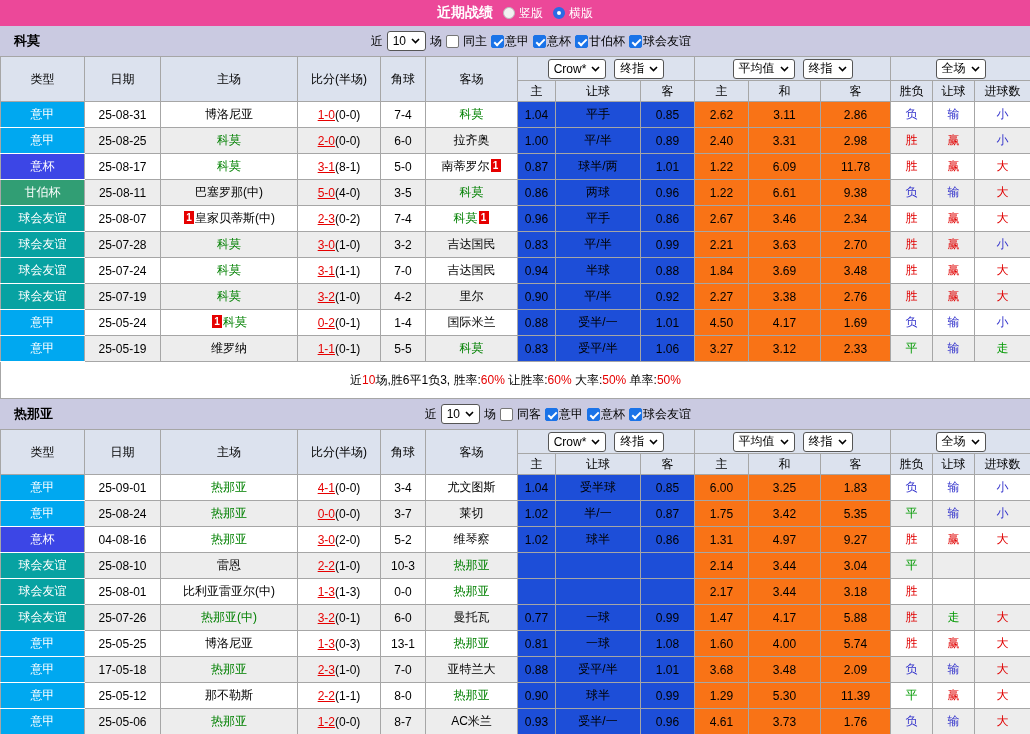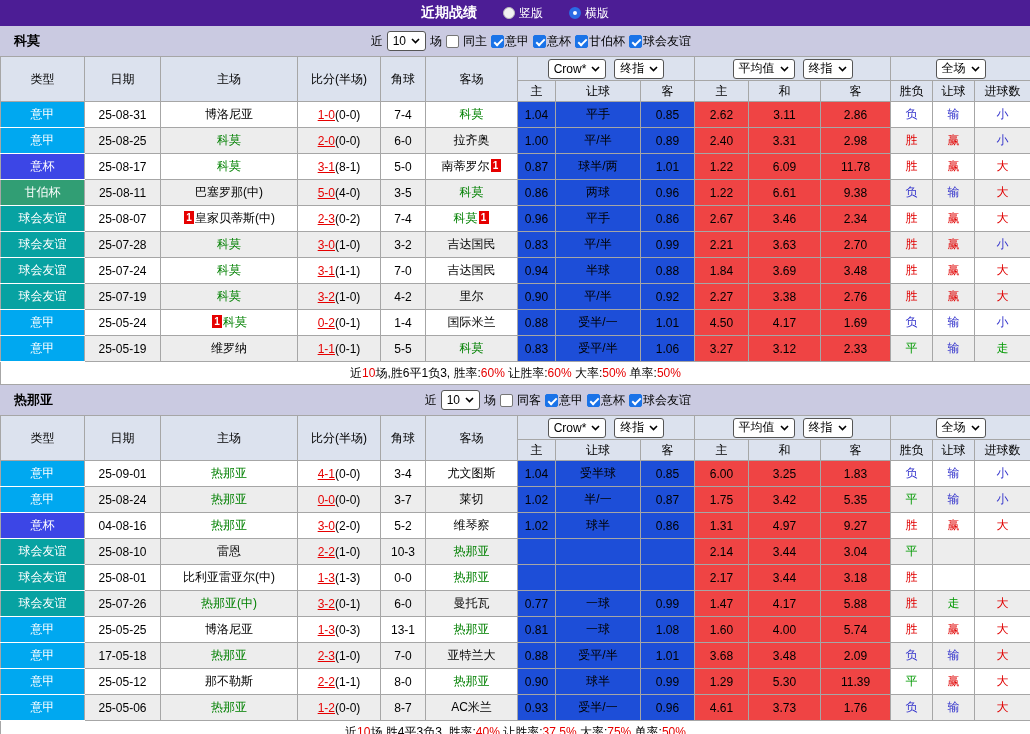--- a/index.html
+++ b/index.html
@@ -4,22 +4,22 @@
 <style>
   * { box-sizing: border-box; }
   html,body { margin:0; padding:0; background:#fff; }
   body {
     width:1030px;
     font-family:"Liberation Sans","DejaVu Sans",sans-serif;
     font-size:12px; color:#000;
   }
   
   .titlebar {
-    height:26px; background:#4c1d95; display:flex; align-items:center;
-    justify-content:center; gap:26px; color:#fff;
+    height:26px; background:#ec4899; display:flex; align-items:center;
+    justify-content:center; gap:10px; color:#fff;
   }
   .titlebar .ttl { font-size:14px; font-weight:bold; }
   .radio-wrap { display:flex; align-items:center; gap:4px; cursor:pointer; }
   .radio { width:12px; height:12px; border-radius:50%; display:inline-block; }
   .radio.off { background:#f2f2f2; border:1px solid #bbb; }
   .radio.on  { background:#fff; border:4px solid #2B6BE4; }
   
   .secbar {
     height:30px; background:#CACAE1; display:flex; align-items:center;
     padding:0 14px;
@@ -45,32 +45,32 @@
   table { border-collapse:collapse; width:1030px; table-layout:fixed; text-align:center; }
   th,td { border:1px solid #A6A6A6; padding:0 2px; overflow:hidden; white-space:nowrap; }
   thead th { background:#DCE2EE; font-weight:normal; }
   .hrow1 th { height:24px; }
   .hrow2 th { height:21px; }
   tbody td { height:26px; }
   tr.r-even td { background:#EDEDED; }
   tr.r-odd  td { background:#FFFFFF; }
   td.c-type { color:#fff; border-color:#fff #A6A6A6; }
   tbody td.c-ah { background:#1d4ed8; }
-  tbody td.c-eu { background:#ef4444; }
+  tbody td.c-eu { background:#f97316; }
   .score-main { color:#E60000;text-decoration:underline; }
   .team-hl { color:#008000; }
   .redcard {
     display:inline-block; background:#E60000; color:#fff; font-size:10px;
     font-weight:bold; width:10px; height:13px; line-height:13px;
     vertical-align:1px; margin:0 1px; text-align:center;
   }
   .t-red   { color:#E00000; }
   .t-blue  { color:#3333CC; }
   .t-green { color:#009900; }
-  .sumrow td { height:23px; background:#fff; }
+  .sumrow td { height:37px; background:#fff; }
   .sumrow .t-red2 { color:#E60000; }
   .hdr-dd { display:flex; justify-content:center; gap:8px; align-items:center; }
 </style>
 </head>
 <body>
 
 <div class="titlebar">
   <span class="ttl">近期战绩</span>
   <span class="radio-wrap">
     <span class="radio off"></span>

